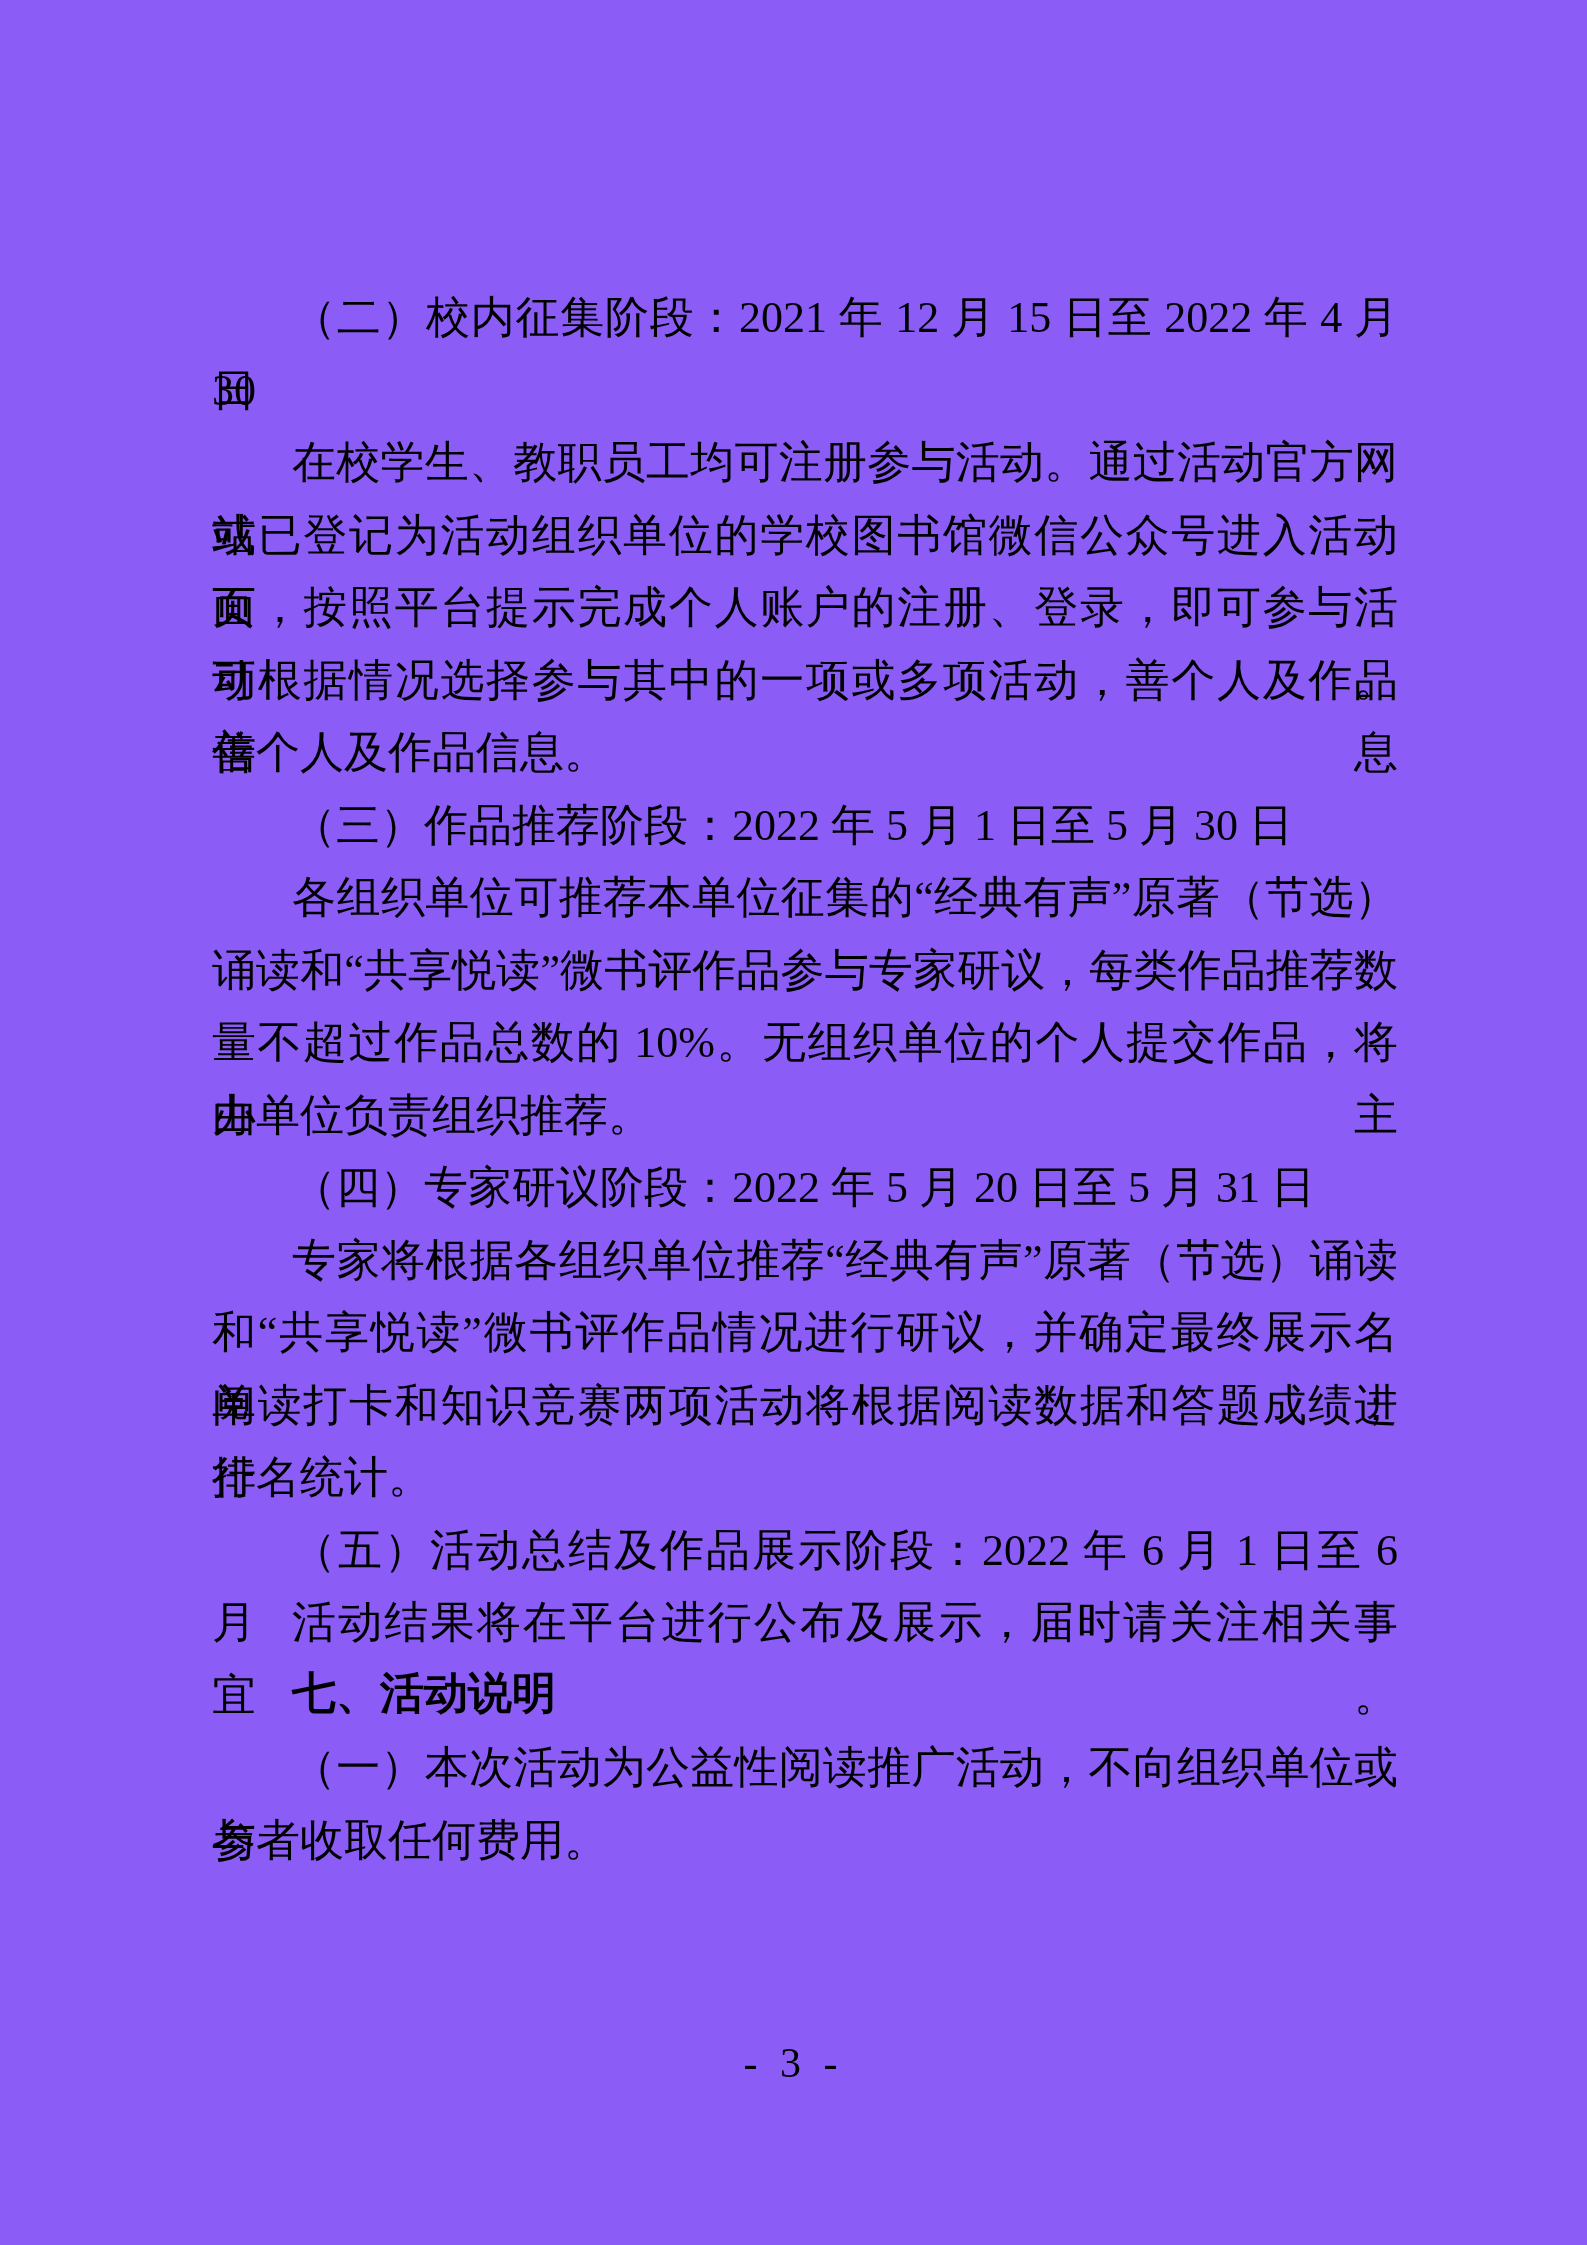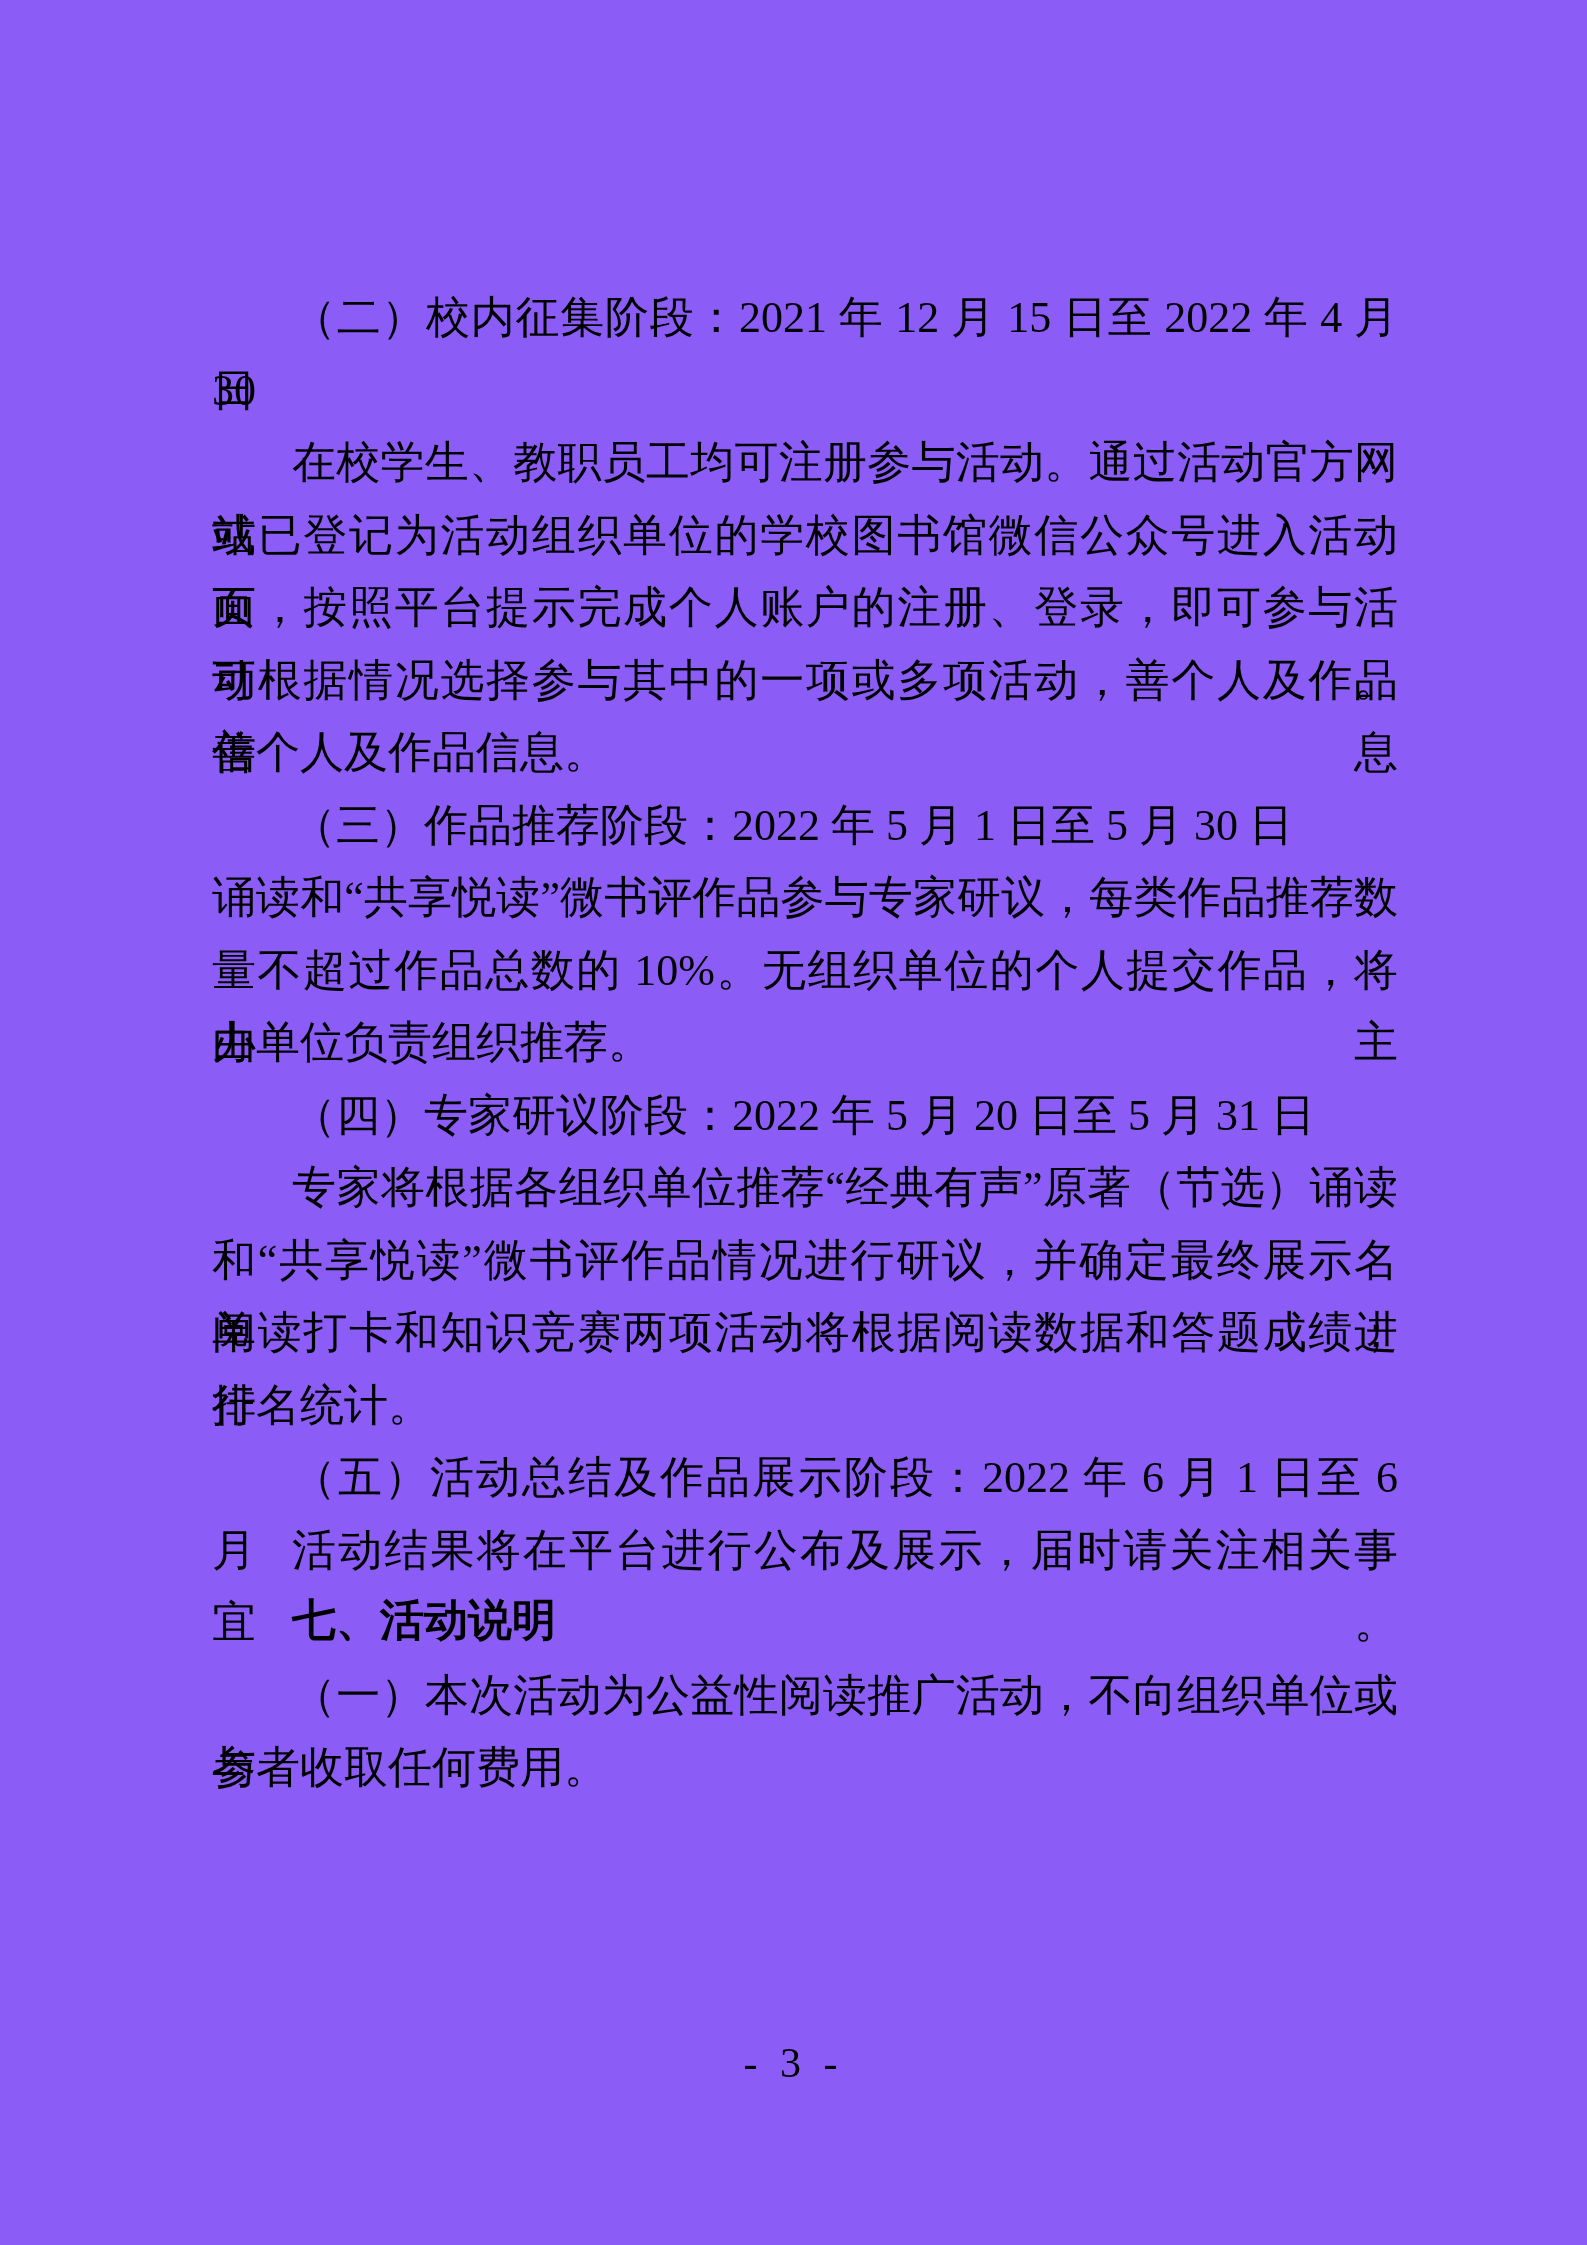--- a/index.html
+++ b/index.html
@@ -62,20 +62,21 @@
 <div class="page">
   <div class="text-block">
     <div class="line ind fill">（二）校内征集阶段：2021 年 12 月 15 日至 2022 年 4 月 30</div>
     <div class="line">日</div>
     <div class="line ind fill">在校学生、教职员工均可注册参与活动。通过活动官方网站</div>
     <div class="line fill">或已登记为活动组织单位的学校图书馆微信公众号进入活动页</div>
     <div class="line fill">面，按照平台提示完成个人账户的注册、登录，即可参与活动。</div>
     <div class="line fill">可根据情况选择参与其中的一项或多项活动，善个人及作品信息</div>
     <div class="line">善个人及作品信息。</div>
     <div class="line ind">（三）作品推荐阶段：2022 年 5 月 1 日至 5 月 30 日</div>
+    <div class="line ind fill">各组织单位可推荐本单位征集的“经典有声”原著（节选）</div>
     <div class="line fill">诵读和“共享悦读”微书评作品参与专家研议，每类作品推荐数</div>
     <div class="line fill">量不超过作品总数的 10%。无组织单位的个人提交作品，将由主</div>
     <div class="line">办单位负责组织推荐。</div>
     <div class="line ind">（四）专家研议阶段：2022 年 5 月 20 日至 5 月 31 日</div>
     <div class="line ind fill">专家将根据各组织单位推荐“经典有声”原著（节选）诵读</div>
     <div class="line fill">和“共享悦读”微书评作品情况进行研议，并确定最终展示名单；</div>
     <div class="line fill">阅读打卡和知识竞赛两项活动将根据阅读数据和答题成绩进行</div>
     <div class="line">排名统计。</div>
     <div class="line ind fill">（五）活动总结及作品展示阶段：2022 年 6 月 1 日至 6 月</div>
     <div class="line ind fill">活动结果将在平台进行公布及展示，届时请关注相关事宜。</div>

